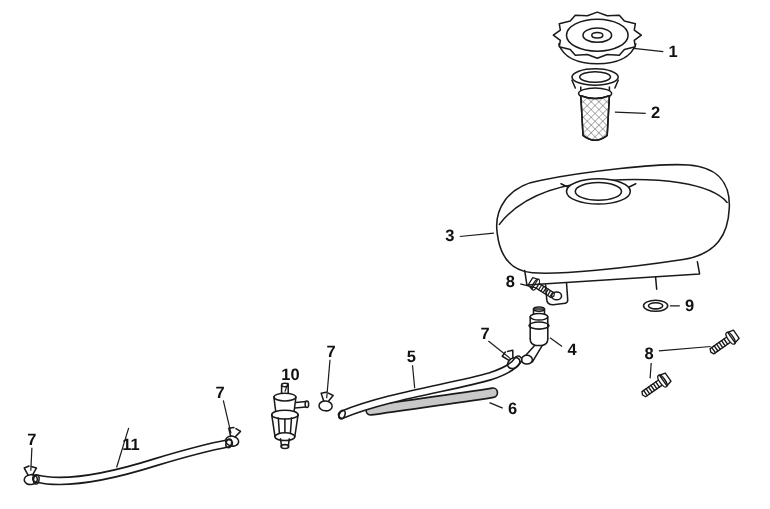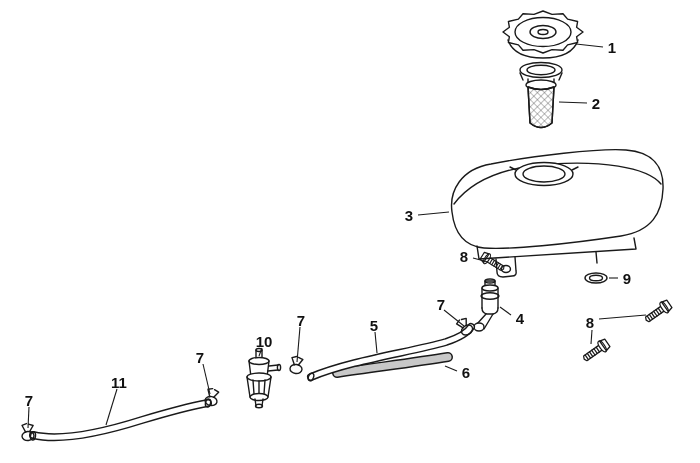--- a/index.html
+++ b/index.html
@@ -159,18 +159,18 @@
       <span class="callout" style="left: 409px; top: 215px;">3</span>
       <span class="callout" style="left: 464px; top: 256px;">8</span>
       <span class="callout" style="left: 627px; top: 278px;">9</span>
       <span class="callout" style="left: 520px; top: 318px;">4</span>
       <span class="callout" style="left: 441px; top: 304px;">7</span>
       <span class="callout" style="left: 374px; top: 325px;">5</span>
       <span class="callout" style="left: 466px; top: 372px;">6</span>
       <span class="callout" style="left: 301px; top: 320px;">7</span>
       <span class="callout" style="left: 264px; top: 341px;">10</span>
       <span class="callout" style="left: 200px; top: 357px;">7</span>
-      <span class="callout" style="left: 119px; top: 382px;">11</span>
+      <span class="callout" style="left: 119px; top: 405px;">11</span>
       <span class="callout" style="left: 29px; top: 400px;">7</span>
       <span class="callout" style="left: 590px; top: 322px;">8</span>
     </div>
 
 </div>
 
 </body></html>

